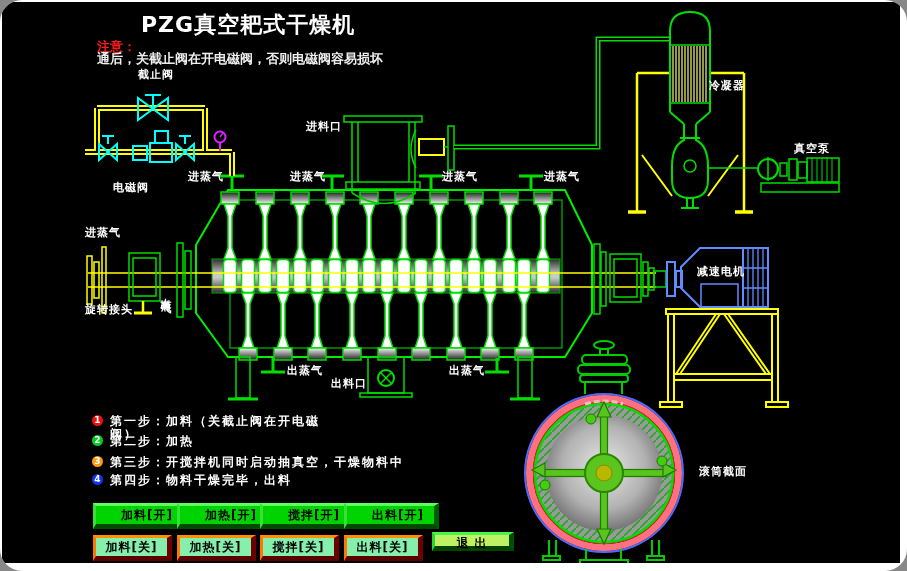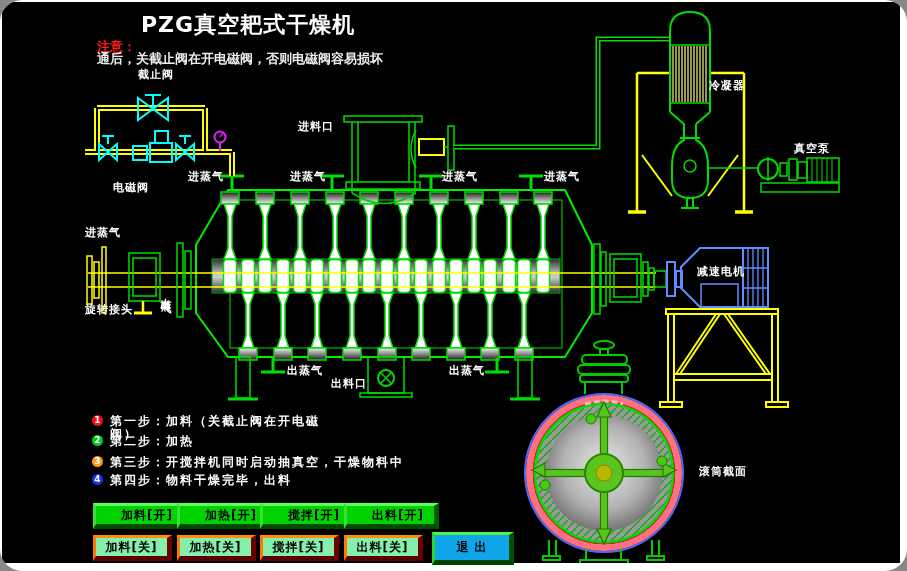--- a/index.html
+++ b/index.html
@@ -17,21 +17,21 @@
         letter-spacing:2px;line-height:12.5px;align-items:flex-start;}
   .badge{width:11px;height:11px;border-radius:50%;flex:0 0 auto;color:#fff;font-size:9px;
          font-weight:bold;display:flex;align-items:center;justify-content:center;letter-spacing:0;margin-top:0px;}
   .badge.c1{background:#ee1111;} .badge.c2{background:#00cc22;}
   .badge.c3{background:#ff9911;} .badge.c4{background:#1133ee;}
   .step-text{display:block;}
   .btn{position:absolute;margin:0;padding:0;color:#000;font-family:inherit;font-size:12px;
        font-weight:bold;letter-spacing:1px;border-style:solid;border-width:3px 5px 5px 3px;cursor:pointer;}
   .btn-on{width:95px;height:26px;background:#00d400;border-color:#5dff5d #005c00 #004a00 #3ae03a;padding-left:15px;}
   .btn-off{width:79px;height:26px;background:#86efac;border-color:#ff9100 #6e0000 #5a0000 #ff7700;}
-  .btn-exit{width:82px;height:33px;background:#0ea5e9;border-color:#49f549 #004e00 #004200 #2fd42f;}
+  .btn-exit{width:82px;height:19px;background:#bef264;border-color:#49f549 #004e00 #004200 #2fd42f;}
 </style>
 </head>
 <body>
 
 <div id="screen">
 <div id="canvas">
 
 <svg width="898" height="561" viewBox="2 2 898 561">
   <defs>
     <linearGradient id="gCapT" x1="0" y1="0" x2="0" y2="1">
@@ -305,21 +305,21 @@
     </g>
   </g>
 </svg>
 
 <div id="title">PZG真空耙式干燥机</div>
 <div class="notice red" style="left:95px;top:39px;">注意：</div>
 <div class="notice white" style="left:95px;top:51px;">通后，关截止阀在开电磁阀，否则电磁阀容易损坏</div>
 
 <span class="lbl" style="left:136px;top:67px;">截止阀</span>
 <span class="lbl" style="left:111px;top:180px;">电磁阀</span>
-<span class="lbl" style="left:296px;top:119px;">进料口</span>
+<span class="lbl" style="left:304px;top:119px;">进料口</span>
 <span class="lbl" style="left:83px;top:225px;">进蒸气</span>
 <span class="lbl" style="left:186px;top:169px;">进蒸气</span>
 <span class="lbl" style="left:288px;top:169px;">进蒸气</span>
 <span class="lbl" style="left:440px;top:169px;">进蒸气</span>
 <span class="lbl" style="left:542px;top:169px;">进蒸气</span>
 <span class="lbl lbl-v" style="left:157px;top:287px;">出蒸气</span>
 <span class="lbl" style="left:285px;top:363px;">出蒸气</span>
 <span class="lbl" style="left:447px;top:363px;">出蒸气</span>
 <span class="lbl" style="left:329px;top:376px;">出料口</span>
 <span class="lbl" style="left:83px;top:302px;">旋转接头</span>

